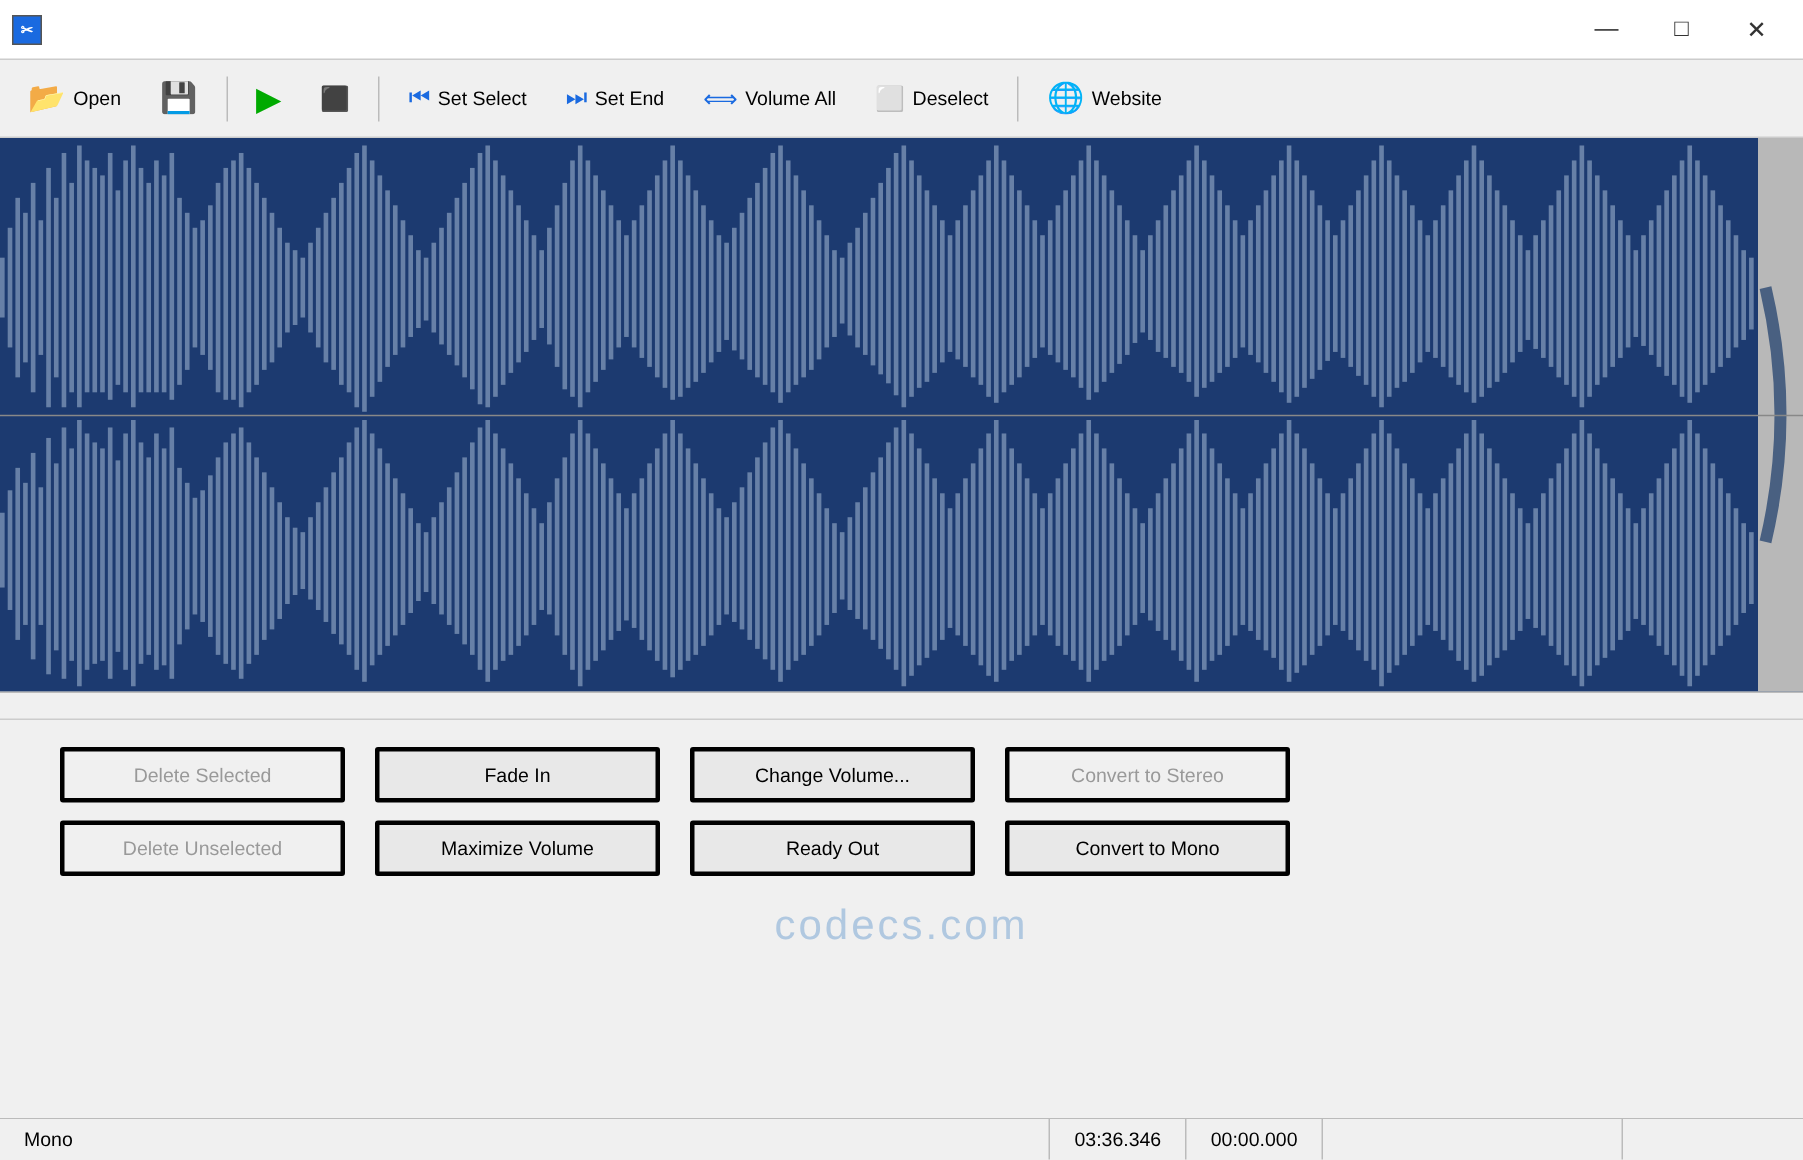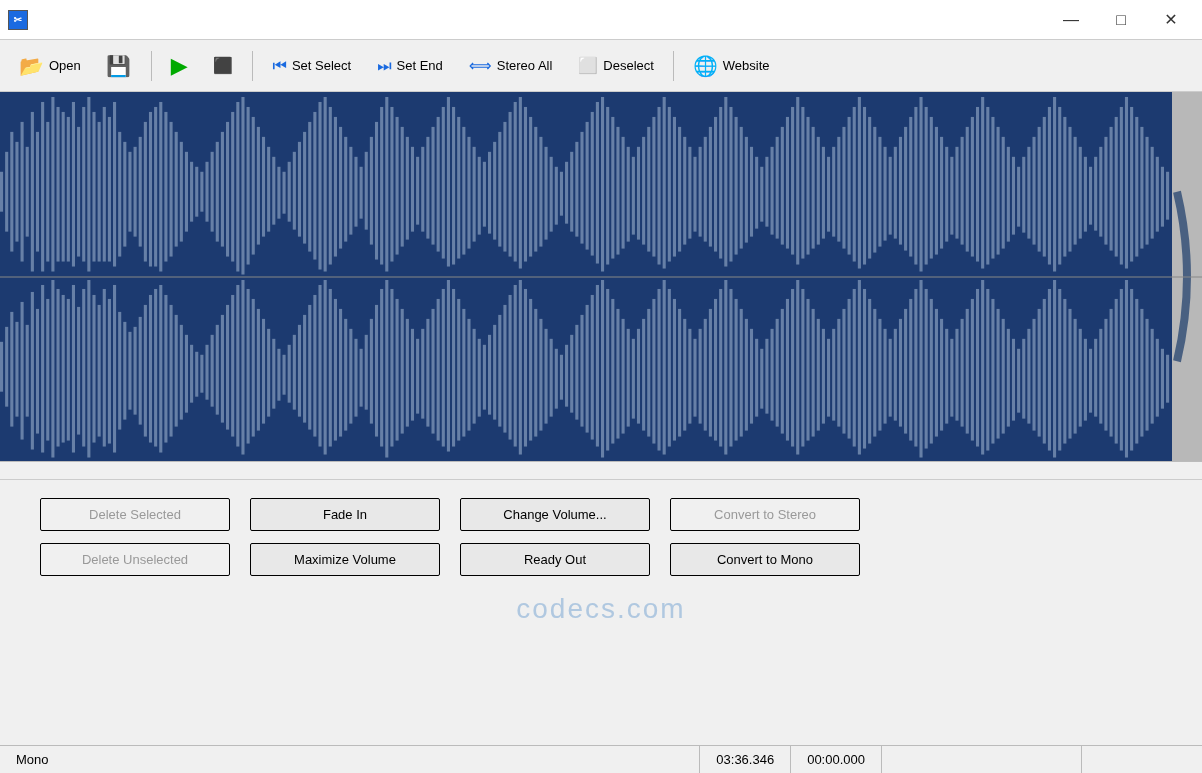--- a/index.html
+++ b/index.html
@@ -145,21 +145,21 @@
       flex: 1;
     }
     .actions-row {
       display: flex;
       gap: 20px;
       align-items: center;
     }
     .action-btn {
       padding: 8px 0;
       background: #e8e8e8;
-      border: 1px solid #000000;
+      border: 3px solid #000000;
       cursor: pointer;
       font-size: 13px;
       border-radius: 2px;
       min-width: 190px;
       text-align: center;
     }
     .action-btn.disabled {
       color: #999;
       cursor: default;
       background: #f0f0f0;
@@ -240,21 +240,21 @@
     <span>Set Select</span>
   </button>
 
   <button class="toolbar-btn">
     <span style="font-size:16px; color:#1a6ae0;">⏭</span>
     <span>Set End</span>
   </button>
 
   <button class="toolbar-btn">
     <span style="font-size:16px; color:#1a6ae0;">⟺</span>
-    <span>Stereo All</span>
+    <span>Volume All</span>
   </button>
 
   <button class="toolbar-btn">
     <span style="font-size:16px; color:#888;">⬜</span>
     <span>Deselect</span>
   </button>
 
   <div class="toolbar-separator"></div>
 
   <button class="toolbar-btn">

